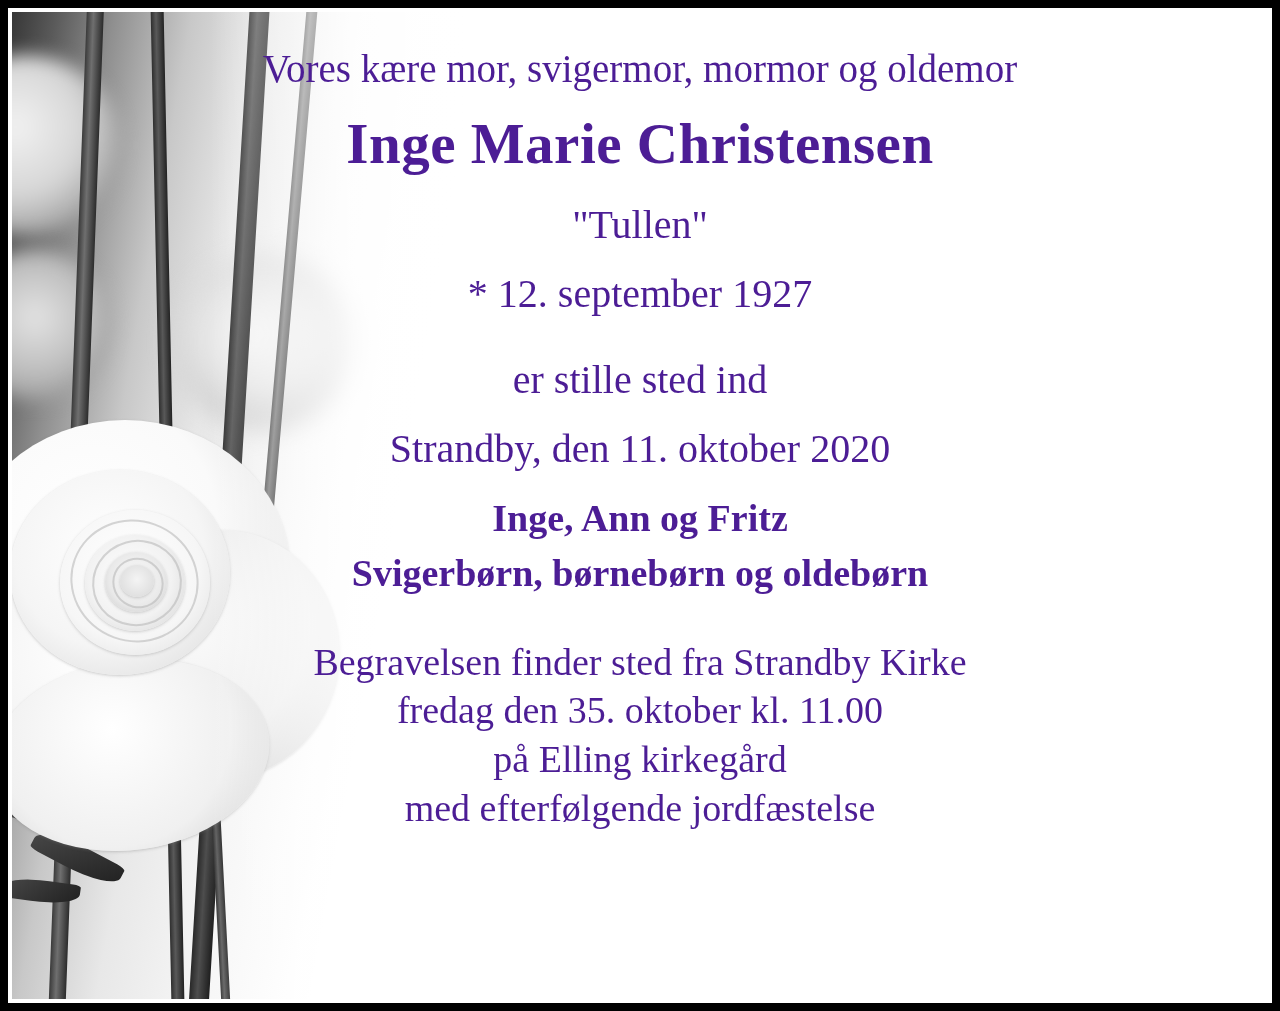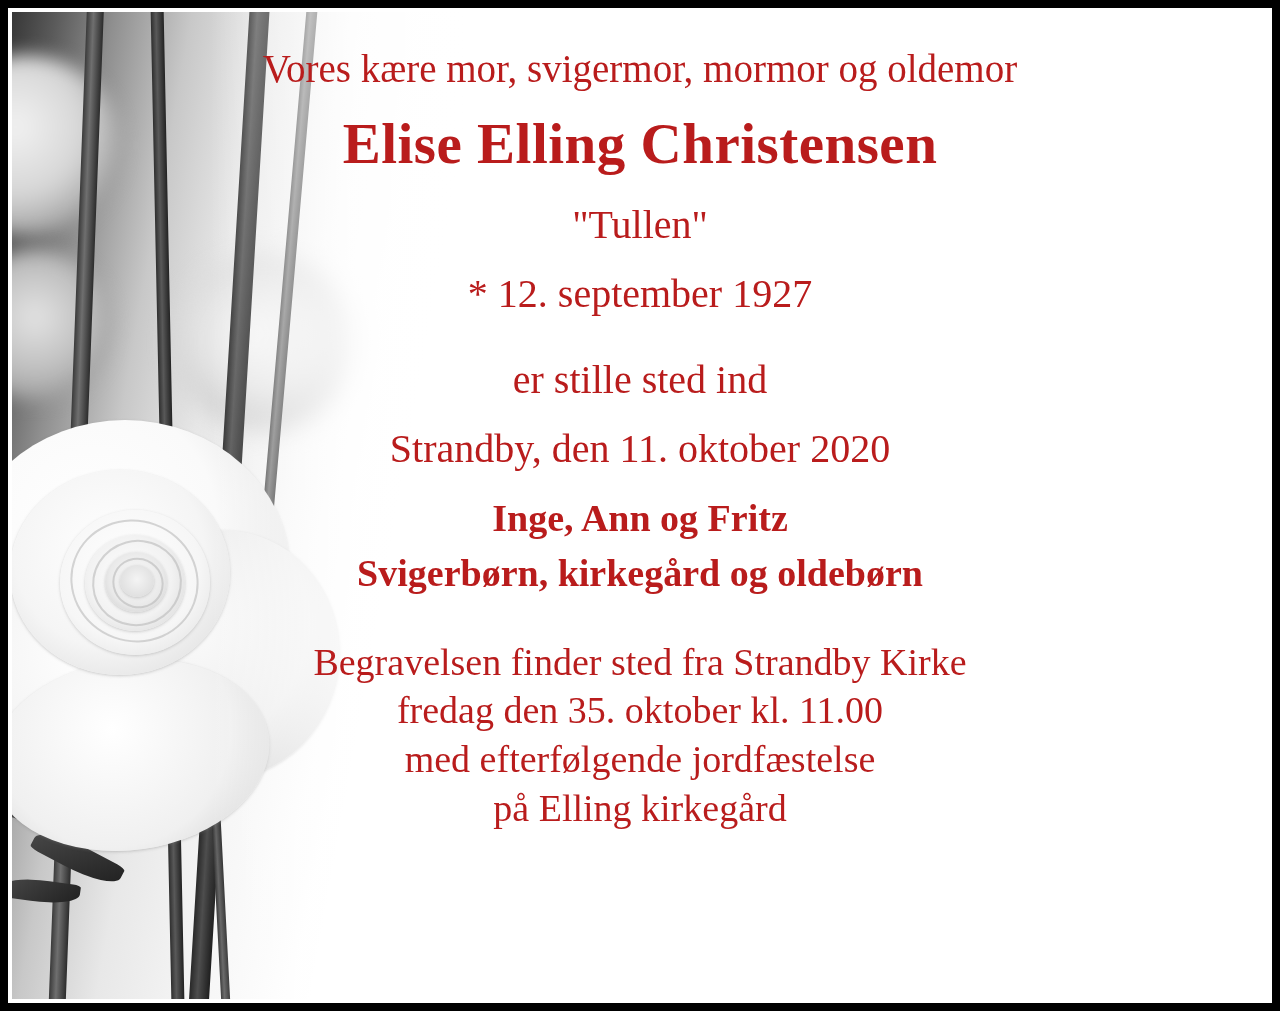--- a/index.html
+++ b/index.html
@@ -134,21 +134,21 @@
   
   .content {
     position: relative;
     z-index: 4;
     padding: 46px 60px 30px 60px;
     box-sizing: border-box;
     height: 1011px;
     text-align: center;
   }
   .line {
-    color: #b91c1c;
+    color: #4c1d95;
     line-height: 1.18;
     margin: 0;
   }
   .intro        { font-size: 39px; margin-bottom: 18px; }
   .name         { font-size: 57px; font-weight: bold; letter-spacing: 0.5px; margin-bottom: 24px; }
   .nickname     { font-size: 40px; margin-bottom: 22px; }
   .birth        { font-size: 40px; margin-bottom: 38px; }
   .passed       { font-size: 40px; margin-bottom: 22px; }
   .place-date   { font-size: 40px; margin-bottom: 24px; }
   .survivors    { font-size: 38px; font-weight: bold; margin-bottom: 10px; }
@@ -191,30 +191,30 @@
       <div class="swirl sw1"></div>
       <div class="swirl sw2"></div>
       <div class="swirl sw3"></div>
     </div>
 
     <div class="art-fade"></div>
   </div>
 
   <div class="content">
     <p class="line intro">Vores kære mor, svigermor, mormor og oldemor</p>
-    <p class="line name">Elise Elling Christensen</p>
+    <p class="line name">Inge Marie Christensen</p>
     <p class="line nickname">"Tullen"</p>
     <p class="line birth">* 12. september 1927</p>
     <p class="line passed">er stille sted ind</p>
     <p class="line place-date">Strandby, den 11. oktober 2020</p>
     <p class="line survivors">Inge, Ann og Fritz</p>
-    <p class="line survivors2">Svigerbørn, kirkegård og oldebørn</p>
+    <p class="line survivors2">Svigerbørn, børnebørn og oldebørn</p>
     <div class="line funeral">
       <div>Begravelsen finder sted fra Strandby Kirke</div>
       <div>fredag den 35. oktober kl. 11.00</div>
+      <div>på Elling kirkegård</div>
       <div>med efterfølgende jordfæstelse</div>
-      <div>på Elling kirkegård</div>
     </div>
   </div>
 
   <div class="frame-inner"></div>
   <div class="frame-outer"></div>
 </div>
 
 </body></html>

